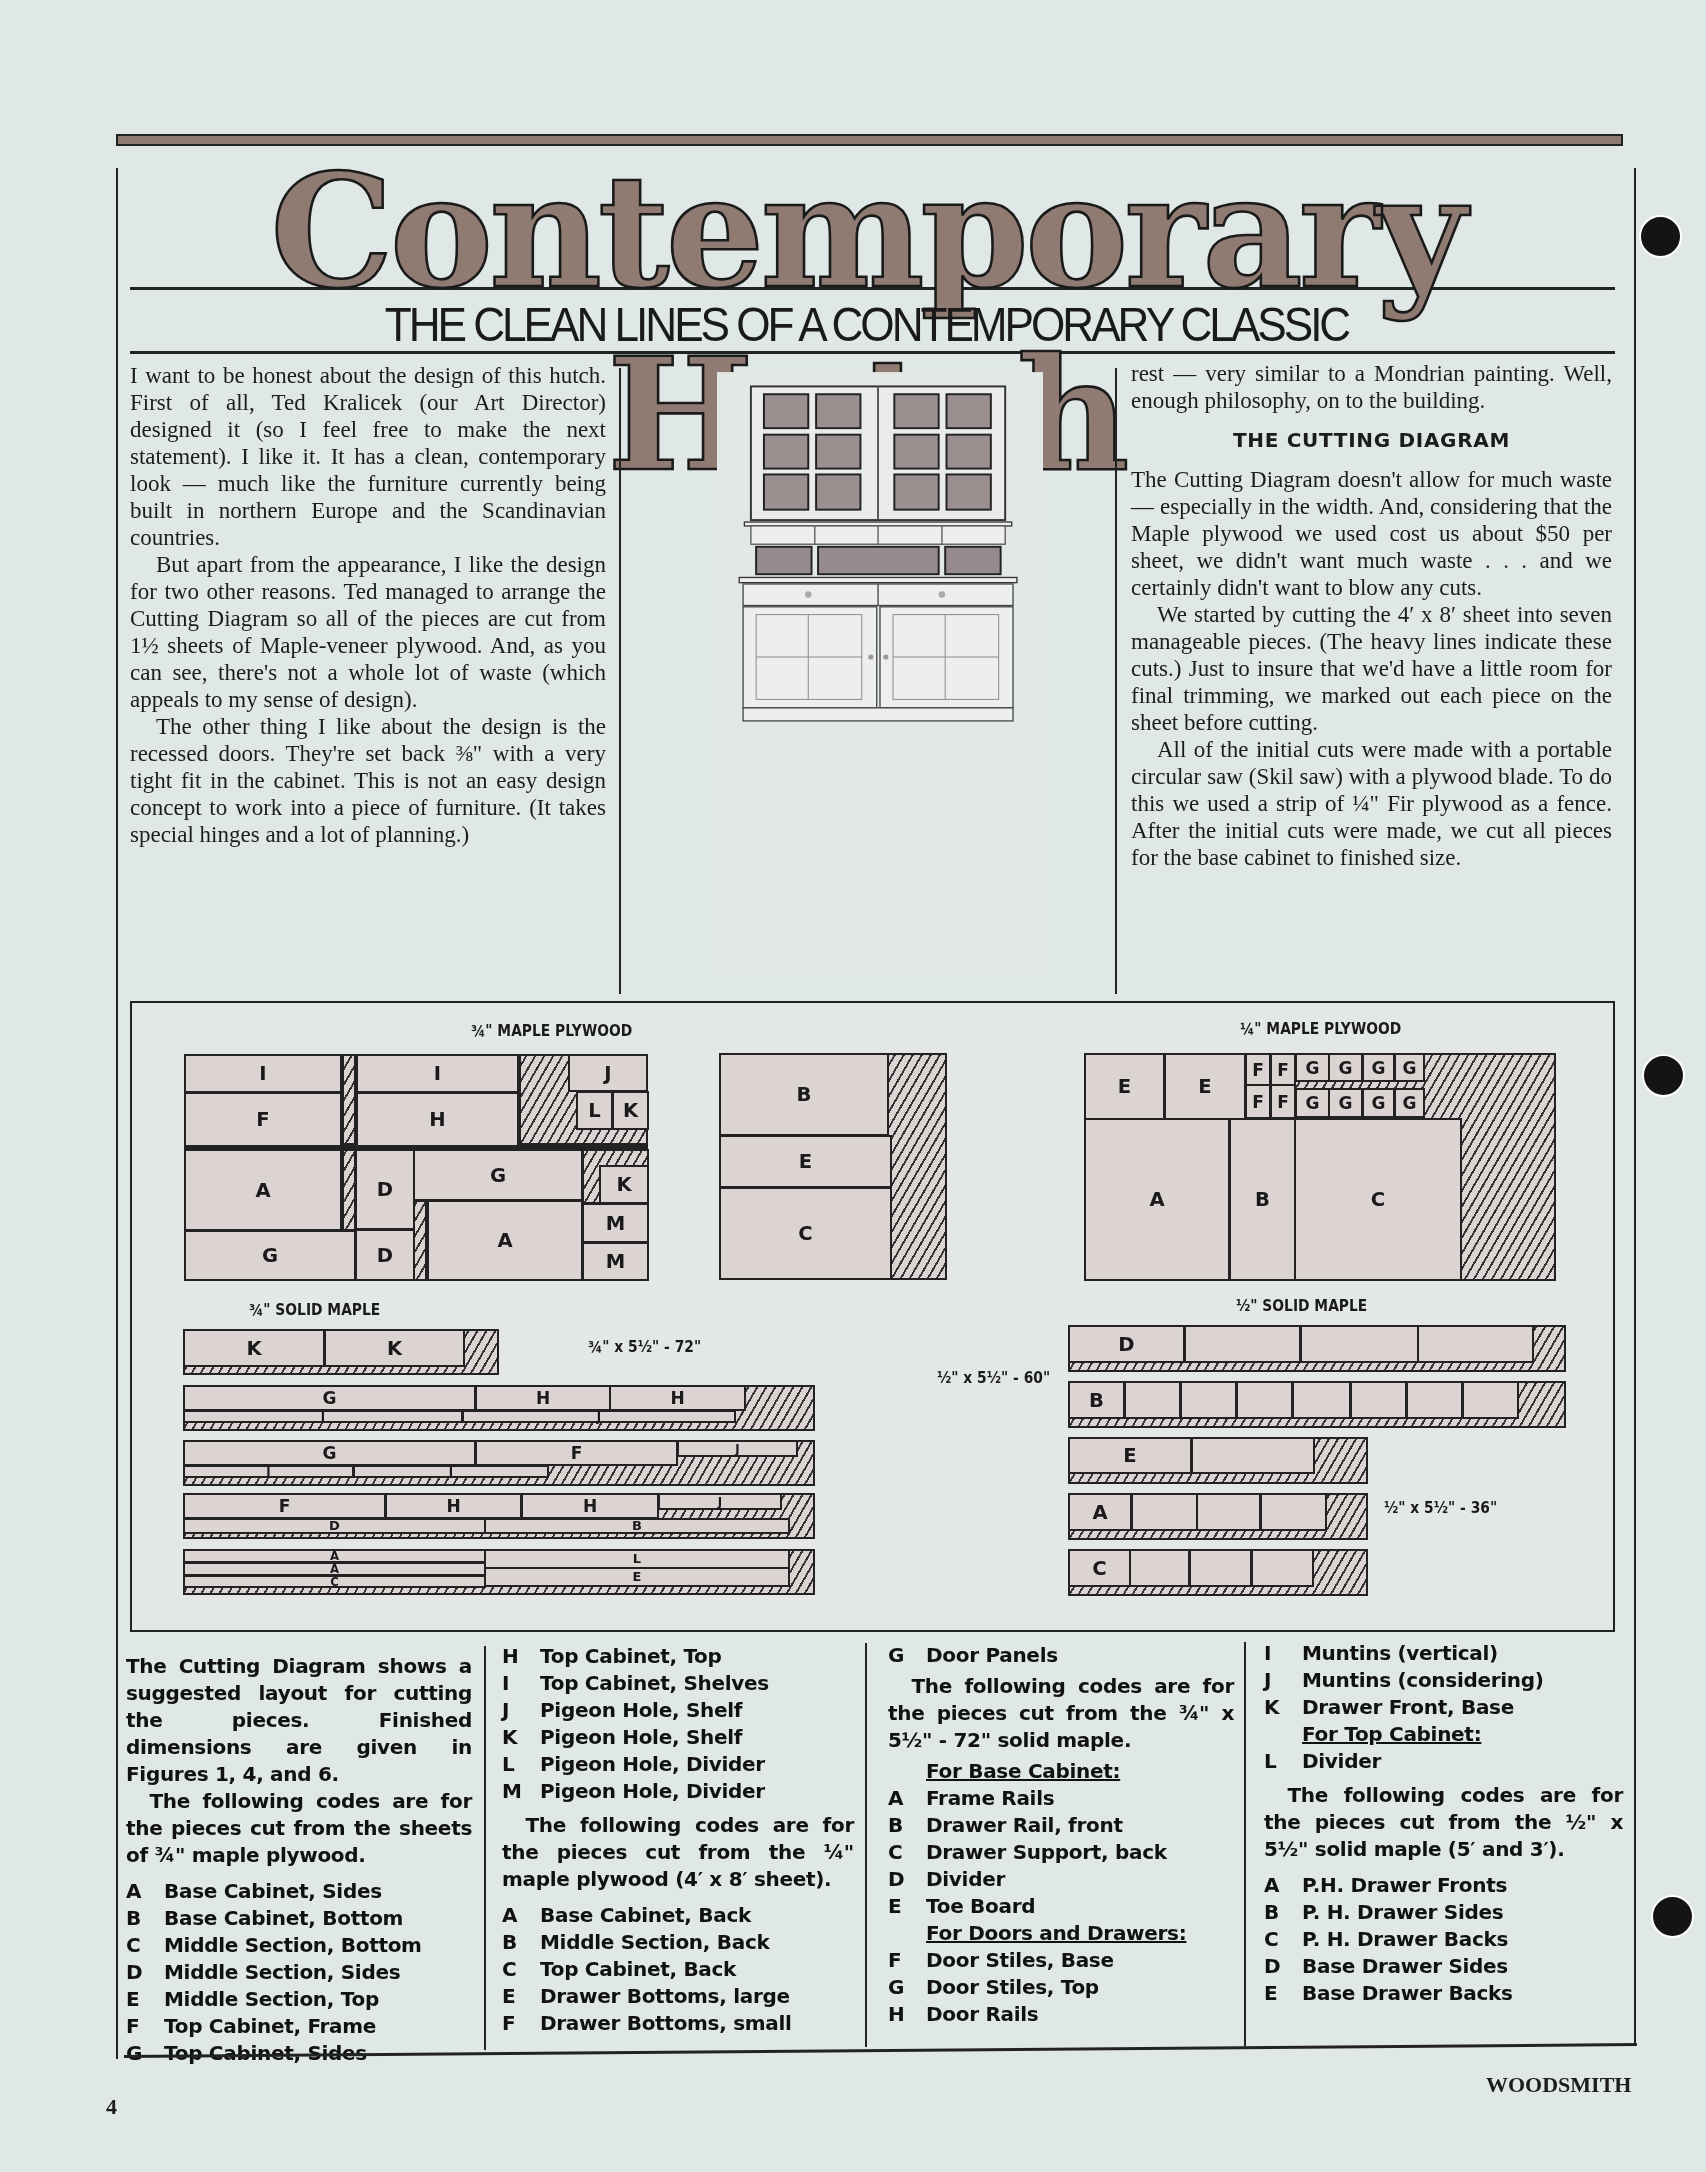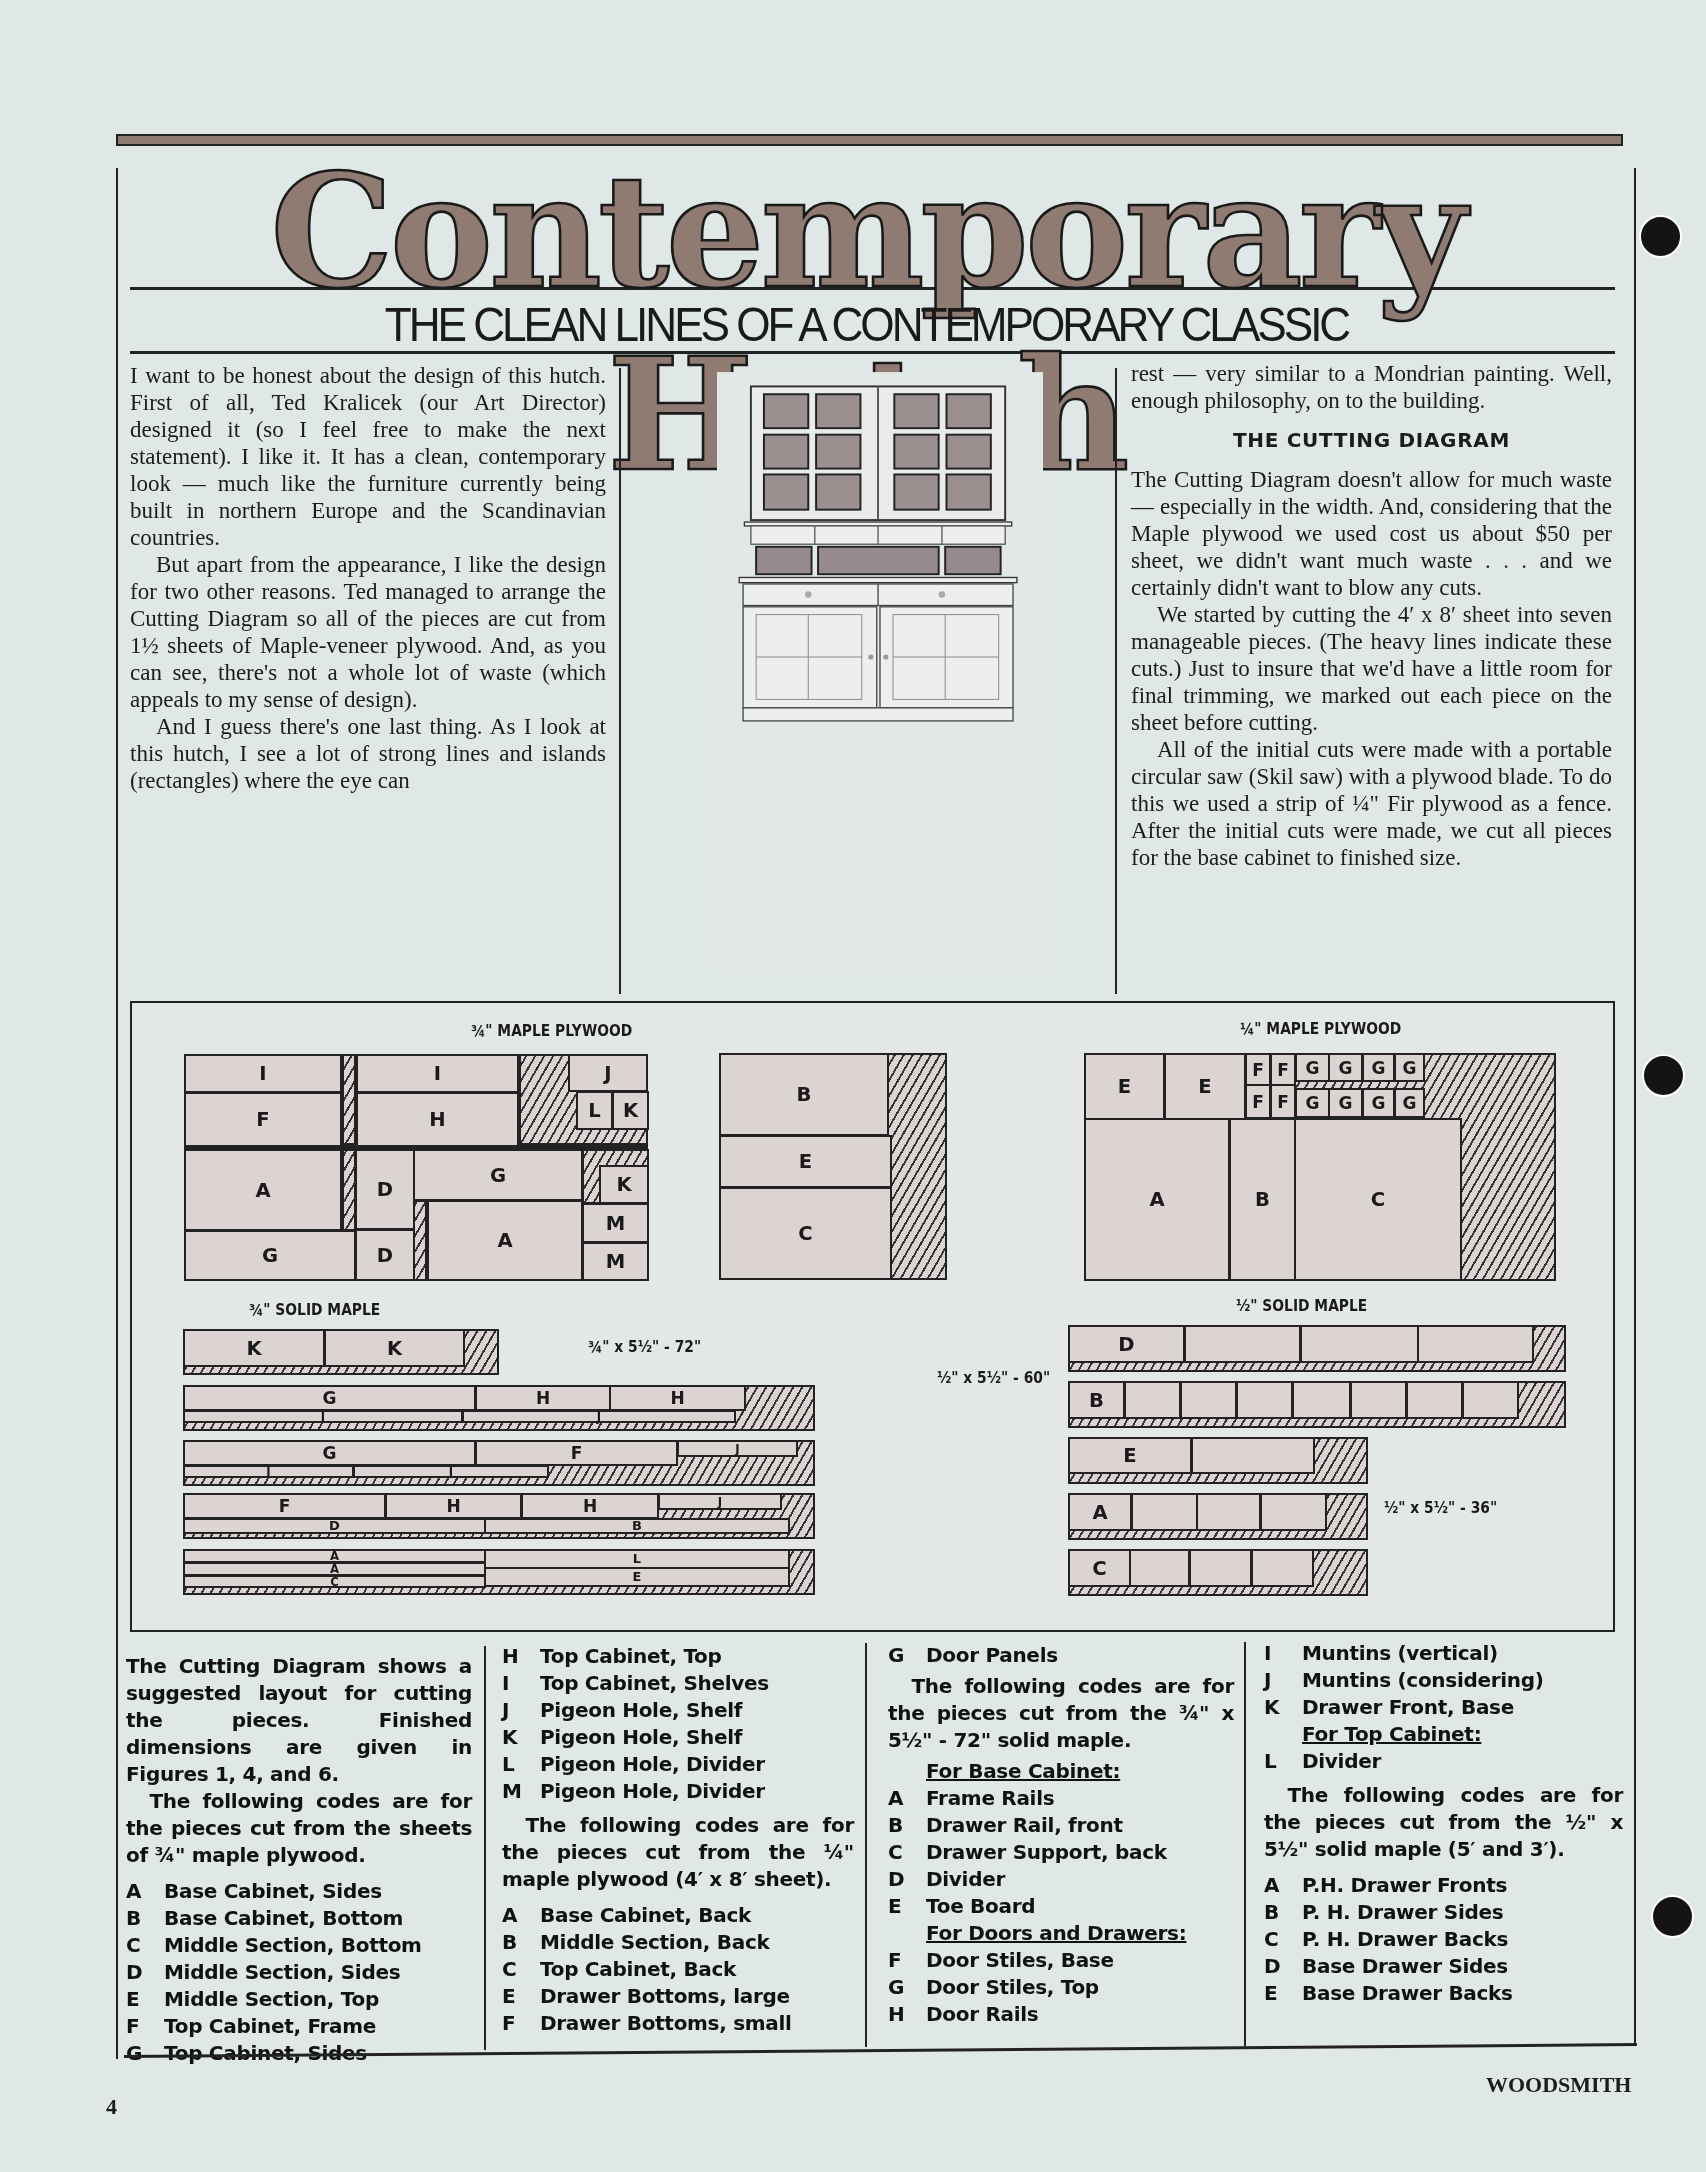--- a/index.html
+++ b/index.html
@@ -42,21 +42,21 @@
 <div class="abs vline" style="left:1634px;top:168px;height:1878px;"></div>
 <div class="abs hline" style="left:130px;top:287px;width:1485px;"></div>
 <div class="abs hline" style="left:130px;top:351px;width:1485px;"></div>
 
 <div class="abs title">Contemporary Hutch</div>
 <div class="abs subtitle">THE CLEAN LINES OF A CONTEMPORARY CLASSIC</div>
 
 <div class="abs col" style="left:130px;top:362px;width:476px;">
   <p>I want to be honest about the design of this hutch. First of all, Ted Kralicek (our Art Director) designed it (so I feel free to make the next statement). I like it. It has a clean, contemporary look — much like the furniture currently being built in northern Europe and the Scandinavian countries.</p>
   <p class="ind">But apart from the appearance, I like the design for two other reasons. Ted managed to arrange the Cutting Diagram so all of the pieces are cut from 1½ sheets of Maple-veneer plywood. And, as you can see, there's not a whole lot of waste (which appeals to my sense of design).</p>
-  <p class="ind">And I guess there's one last thing. As I look at this hutch, I see a lot of strong lines and islands (rectangles) where the eye can</p>
+  <p class="ind">The other thing I like about the design is the recessed doors. They're set back ⅜" with a very tight fit in the cabinet. This is not an easy design concept to work into a piece of furniture. (It takes special hinges and a lot of planning.)</p>
 </div>
 <div class="abs vline" style="left:619px;top:368px;height:626px;"></div>
 
 <div class="abs photo">
   <svg width="326" height="600" viewBox="0 0 500 920">
     <rect x="0" y="0" width="500" height="920" fill="#e1e8e6"></rect>
 
     <rect x="52" y="22" width="390" height="205" fill="#e9ecea" stroke="#333" stroke-width="3"></rect>
     <line x1="247" y1="22" x2="247" y2="227" stroke="#555" stroke-width="3"></line>
     <g fill="#9b8f90" stroke="#222" stroke-width="3">

